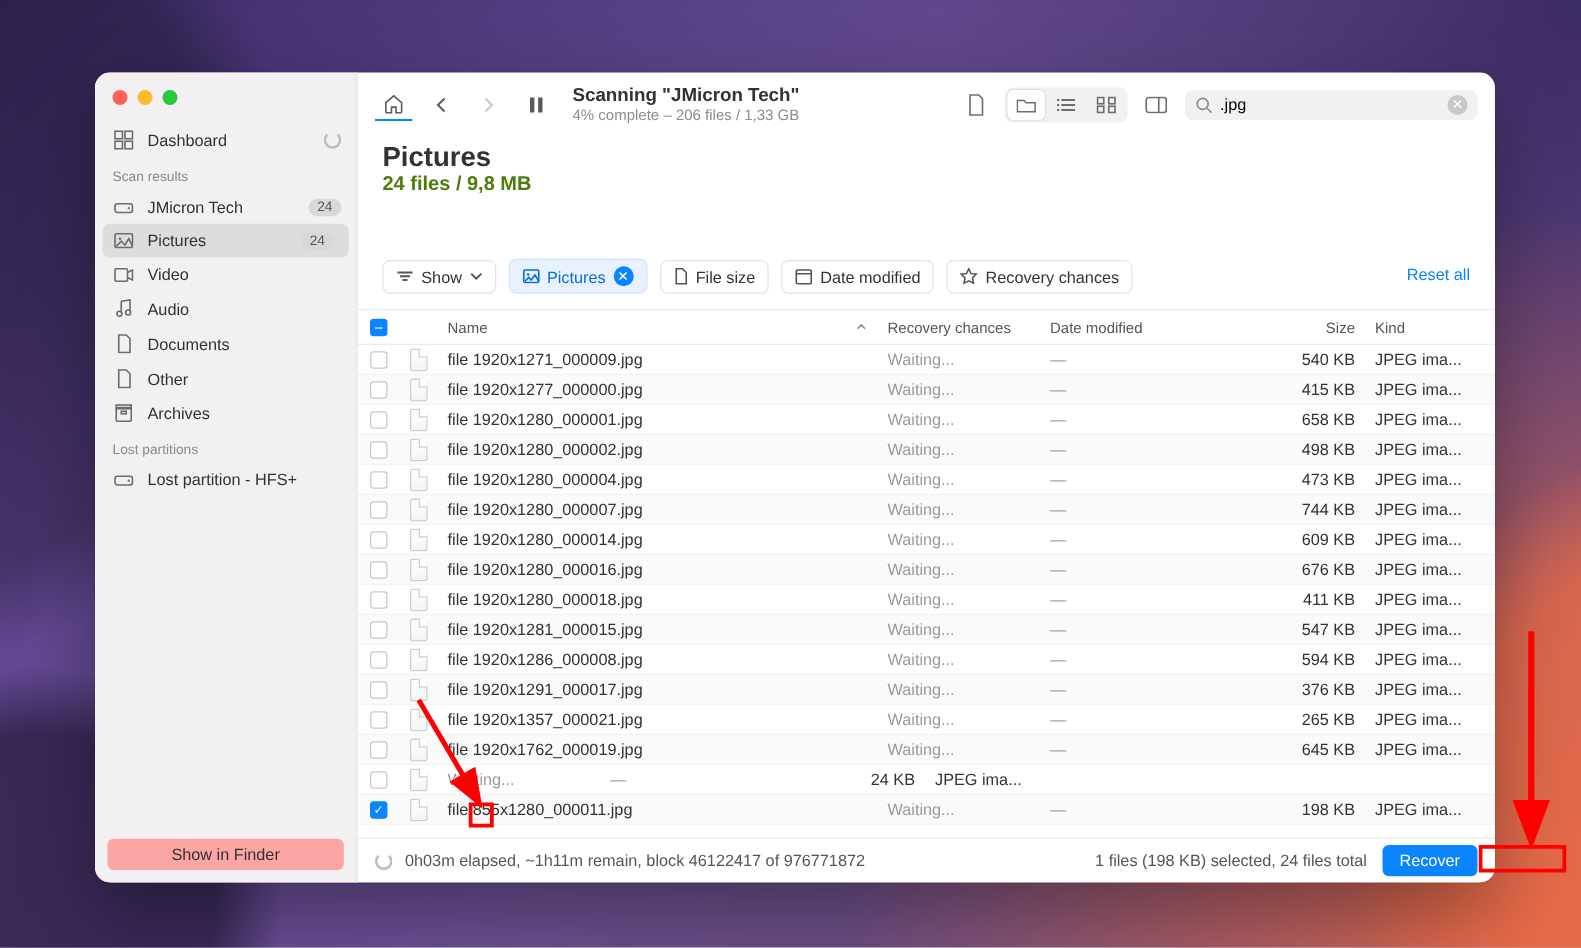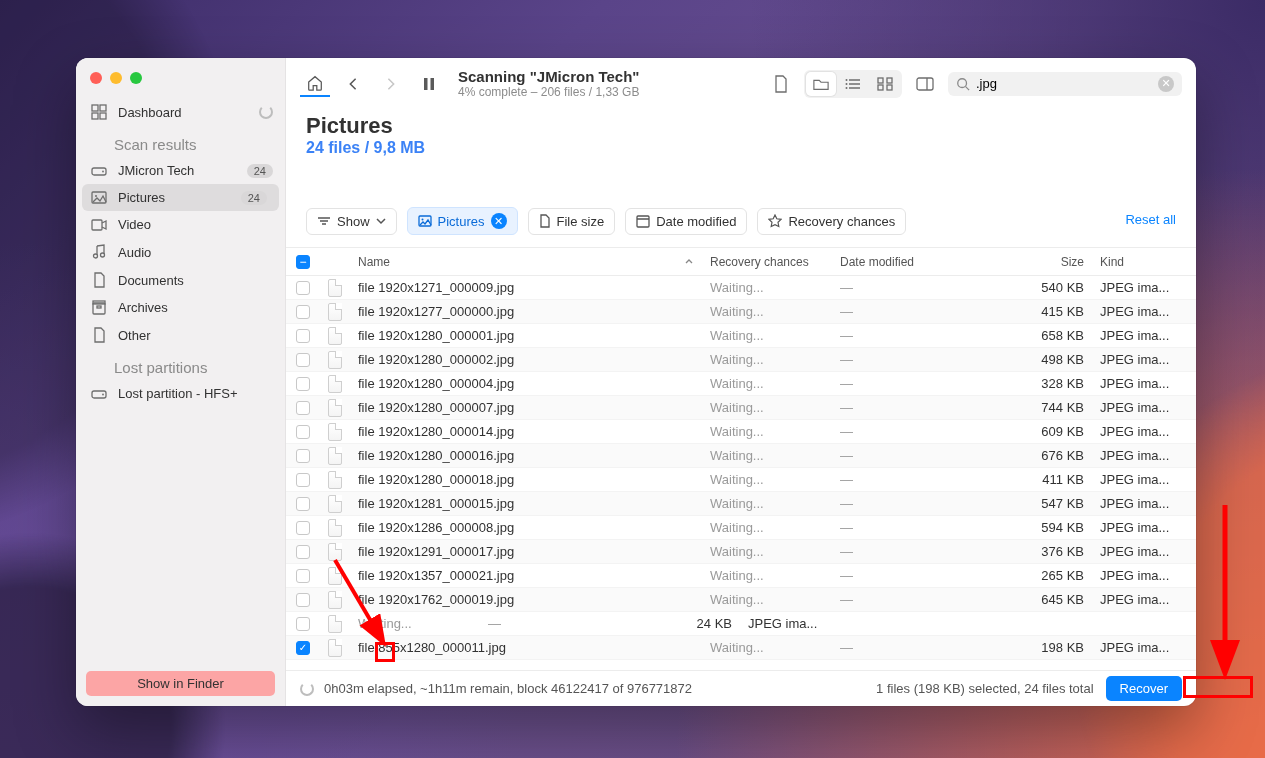--- a/index.html
+++ b/index.html
@@ -37,21 +37,21 @@
     padding-top: 14px;
   }
   .traffic { display:flex; gap:8px; padding: 0 14px 14px 14px; }
   .traffic span { width:12px; height:12px; border-radius:50%; display:block; }
   .tl-red { background:#ff5f57; } .tl-yellow{ background:#febc2e;} .tl-green{ background:#28c840;}
   .side-row { display:flex; align-items:center; gap:10px; padding:6px 12px 6px 14px; cursor:default; }
   .side-row .icn { width:18px; display:flex; justify-content:center; color:#6d6d6d; }
   .side-row .txt { flex:1; white-space:nowrap; overflow:hidden; text-overflow:ellipsis; }
   .side-row .badge { background:#d9d7d8; border-radius:9px; padding:1px 7px; font-size:11px; color:#555; }
   .side-row.selected { background:#dedcdd; border-radius:6px; margin:0 6px; padding-left:8px; }
-  .side-header { font-size:15px; color:#8a8a8a; padding:10px 14px 4px;margin-left:24px; }
+  .side-header { font-size:11px; color:#8a8a8a; padding:10px 14px 4px; }
   .side-spacer { flex:1; }
   .show-finder {
     margin: 10px; padding:5px 10px; text-align:center;
     background:#fca5a5; border-radius:5px; font-size:13px; cursor:pointer;
   }
   .spinner-sm { width:14px;height:14px;border:2px solid #bdbdbd;border-top-color:transparent;border-radius:50%; animation:spin 1s linear infinite;}
   @keyframes spin {100%{transform:rotate(360deg);}}
   
   .main { flex:1; display:flex; flex-direction:column; }
   .toolbar {
@@ -63,21 +63,21 @@
   .scan-title { font-weight:600; font-size:15px; }
   .scan-sub { font-size:12px; color:#8c8c8c; }
   .view-group { display:flex; background:#f1f1f1; border-radius:6px; padding:2px; gap:2px;}
   .view-group .tbtn { width:30px;height:24px;}
   .view-group .tbtn.sel { background:#fff; box-shadow:0 0 0 1px #e2e2e2; }
   .searchbox { display:flex; align-items:center; gap:6px; background:#f1f1f1; border-radius:6px; padding:4px 8px; min-width:200px;}
   .searchbox input { border:none; background:transparent; outline:none; flex:1; font-size:13px; }
   .clear-x { width:16px;height:16px; border-radius:50%; background:#c8c8c8; color:#fff; display:flex; align-items:center; justify-content:center; font-size:11px; cursor:pointer;}
   .heading { padding:6px 20px 14px; }
   .heading h1 { font-size:22px; font-weight:700; }
-  .heading .sub { font-size:16px; color:#3b82f6; font-weight:600; }
+  .heading .sub { font-size:16px; color:#4d7c0f; font-weight:600; }
   .filterbar { display:flex; align-items:center; gap:10px; padding:0 20px 12px; flex-wrap:wrap;}
   .pill { display:flex; align-items:center; gap:6px; padding:5px 10px; border:1px solid #e3e3e3; border-radius:6px; cursor:pointer; background:#fff;margin-top:36px;}
   .pill.blue { background:#e8f2ff; border-color:#cfe4ff; color:#0a6bd8;}
   .pill .x { width:16px;height:16px;border-radius:50%;background:#0a84ff;color:#fff;display:flex;align-items:center;justify-content:center;font-size:11px;}
   .reset { margin-left:auto; color:#0a84ff; cursor:pointer;margin-top:32px;}
   
   .table-wrap { flex:1; overflow:hidden; border-top:1px solid #ececec; position:relative;}
   .thead { display:flex; align-items:center; height:28px; font-size:12px; color:#555; border-bottom:1px solid #ececec; padding-right:14px;}
   .th, .td { padding:0 8px; display:flex; align-items:center; }
   .c-check { width:34px; justify-content:center;}
@@ -180,35 +180,35 @@
         <div class="side-row">
           <span class="icn">
             <svg width="13" height="16" viewBox="0 0 13 16">
               <path d="M2 1h6l3 3v11H2z" stroke="#6d6d6d" stroke-width="1.3" fill="none"></path>
             </svg>
           </span>
           <span class="txt">Documents</span>
         </div>
         <div class="side-row">
           <span class="icn">
+            <svg width="13" height="16" viewBox="0 0 13 16">
+              <path d="M2 1h6l3 3v11H2z" stroke="#6d6d6d" stroke-width="1.3" fill="none"></path>
+            </svg>
+          </span>
+          <span class="txt">Other</span>
+        </div>
+        <div class="side-row">
+          <span class="icn">
             <svg width="14" height="15" viewBox="0 0 14 15">
               <rect x="1" y="3" width="12" height="11" rx="1" stroke="#6d6d6d" stroke-width="1.3" fill="none"></rect>
               <rect x="1" y="1" width="12" height="3" stroke="#6d6d6d" stroke-width="1.3" fill="none"></rect>
               <rect x="5" y="6" width="4" height="2" stroke="#6d6d6d" stroke-width="1.3" fill="none"></rect>
             </svg>
           </span>
           <span class="txt">Archives</span>
-        </div>
-        <div class="side-row">
-          <span class="icn">
-            <svg width="13" height="16" viewBox="0 0 13 16">
-              <path d="M2 1h6l3 3v11H2z" stroke="#6d6d6d" stroke-width="1.3" fill="none"></path>
-            </svg>
-          </span>
-          <span class="txt">Other</span>
         </div>
       </div>
 
     <div class="side-header">Lost partitions</div>
     <div id="sidebar-lost">
         <div class="side-row">
           <span class="icn">
             <svg width="16" height="12" viewBox="0 0 16 12">
               <rect x="1" y="3" width="14" height="7" rx="2" stroke="#6d6d6d" stroke-width="1.3" fill="none"></rect>
               <circle cx="12" cy="6.5" r="0.9" fill="#6d6d6d"></circle>
@@ -440,21 +440,21 @@
             <div class="td c-icon">
               <span class="file-icn"></span>
             </div>
             <div class="td c-name">file 1920x1280_000004.jpg</div>
             <div class="td c-rec">
               <span class="txt">Waiting...</span>
             </div>
             <div class="td c-date">
               <span class="txt">—</span>
             </div>
-            <div class="td c-size">328 KB</div>
+            <div class="td c-size">473 KB</div>
             <div class="td c-kind">JPEG ima...</div>
           </div>
           <div class="row">
             <div class="td c-check">
               <span class="chk "></span>
             </div>
             <div class="td c-icon">
               <span class="file-icn"></span>
             </div>
             <div class="td c-name">file 1920x1280_000007.jpg</div>

